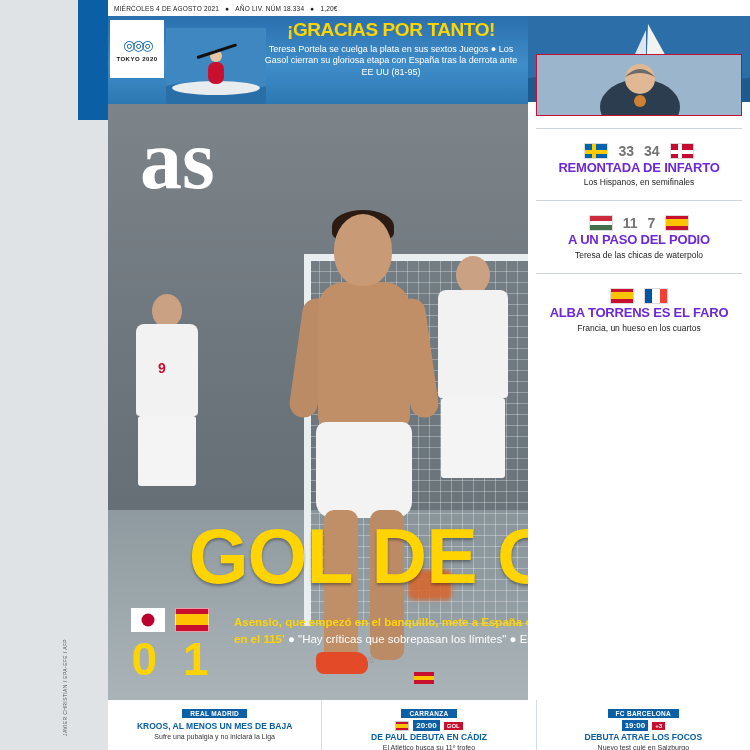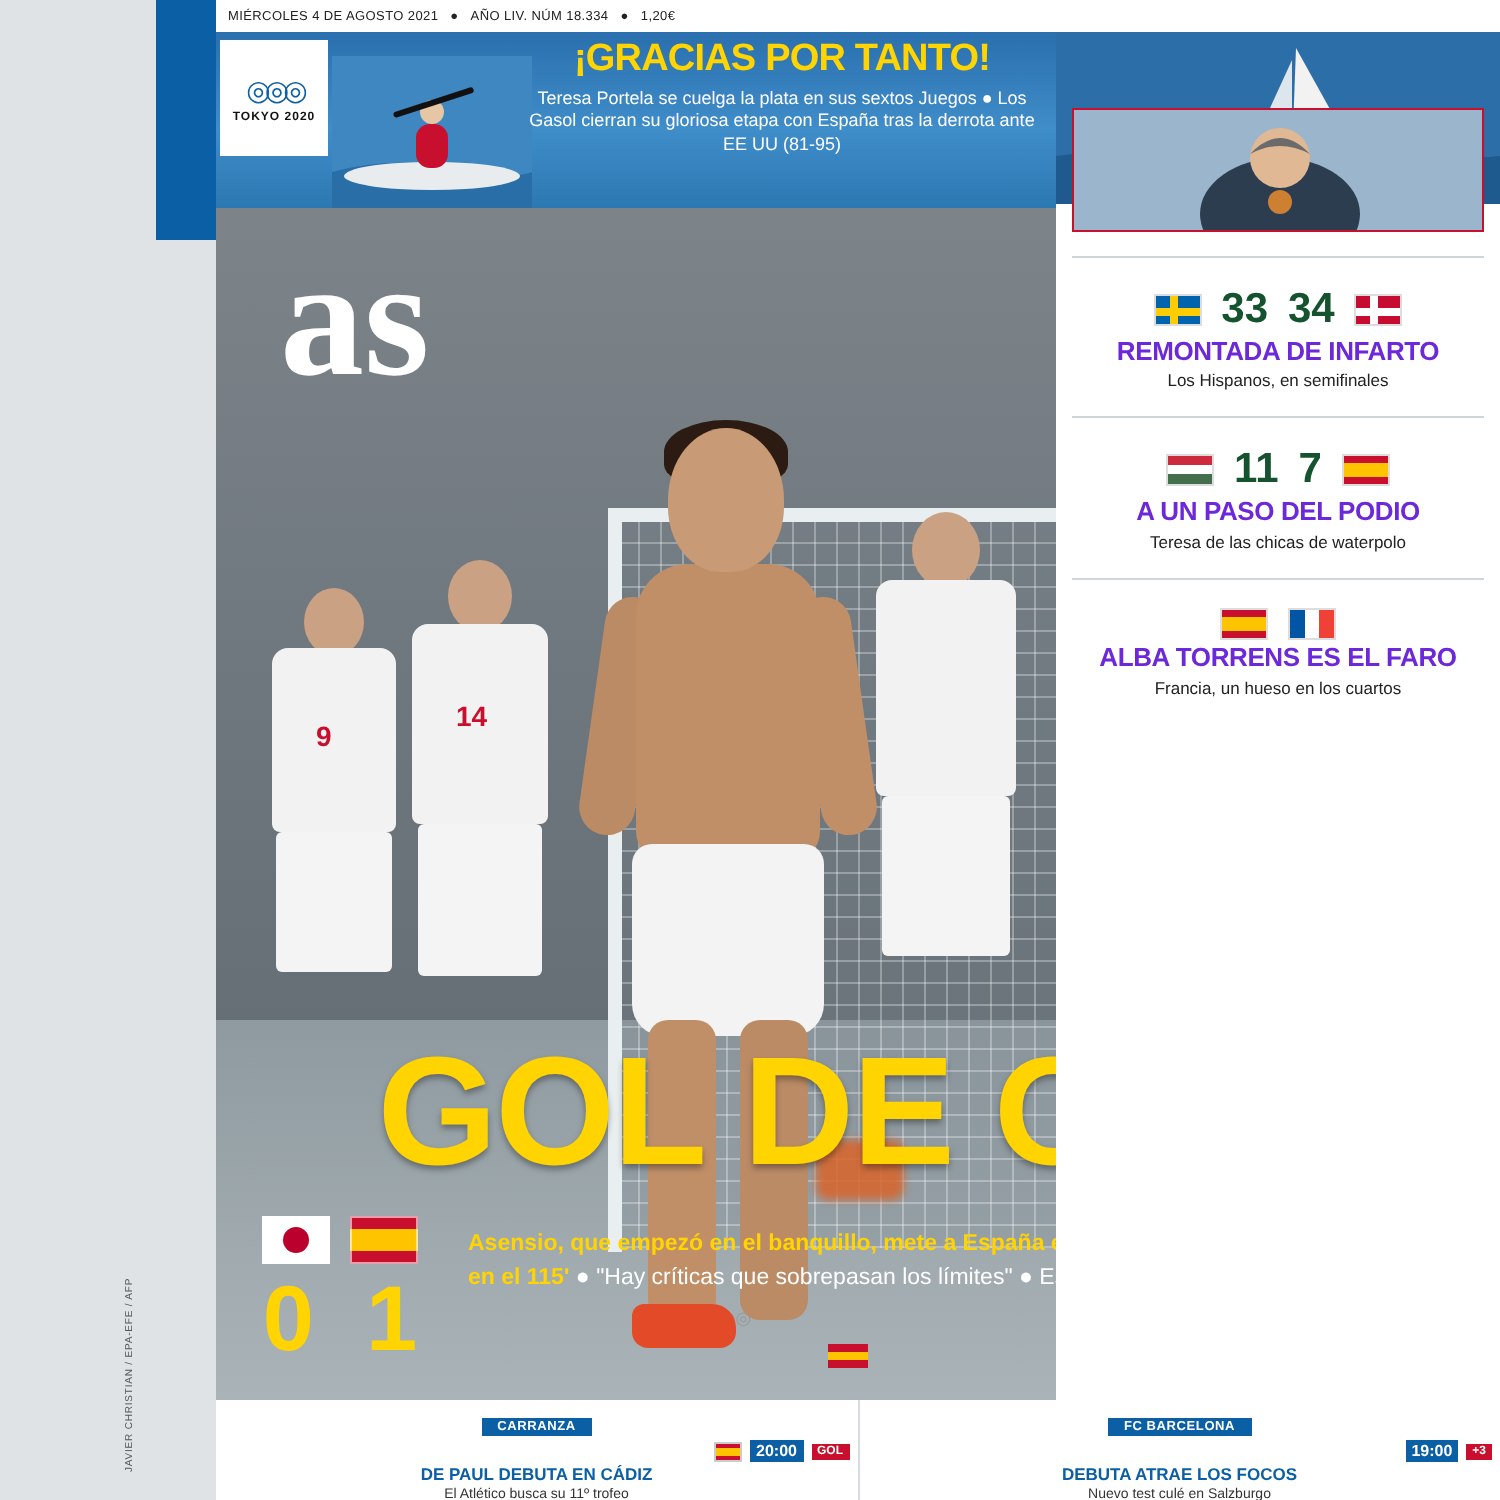--- a/index.html
+++ b/index.html
@@ -200,38 +200,38 @@
   .mini-flag { width:24px; height:16px; border:1px solid #ddd; }
   .f-se { background:linear-gradient(180deg,#0063ad 40%,#0063ad 40%); position:relative;}
   .f-se:after{content:"";position:absolute;left:7px;top:0;width:4px;height:100%;background:#fecc00;}
   .f-se:before{content:"";position:absolute;left:0;top:6px;width:100%;height:4px;background:#fecc00;}
   .f-dk { background:#c60c30; position:relative;}
   .f-dk:after{content:"";position:absolute;left:7px;top:0;width:4px;height:100%;background:#fff;}
   .f-dk:before{content:"";position:absolute;left:0;top:6px;width:100%;height:4px;background:#fff;}
   .f-hu { background:linear-gradient(180deg,#cd2a3e 33%,#fff 33%,#fff 66%,#436f4d 66%); }
   .f-es2 { background:linear-gradient(180deg,#c8102e 25%,#ffc400 25%,#ffc400 75%,#c8102e 75%); }
   .f-fr { background:linear-gradient(90deg,#0055a4 33%,#fff 33%,#fff 66%,#ef4135 66%); }
-  .score-num { font-weight:bold; font-size:21px; color:#14532d; }
+  .score-num { font-weight:bold; font-size:14px; color:#737373; }
   .time-num { font-weight:bold; font-size:16px; color:#0b5fa5; }
   .tve { font-weight:bold; font-size:11px; color:#0b5fa5; }
 
   
   .bottom {
     position:absolute; left:108px; top:700px; width:642px; height:50px;
     background:#ffffff; display:flex;
   }
   .bcol { flex:1; padding:2px 4px; text-align:center; position:relative; }
   .bcol + .bcol { border-left:1px solid #d5dbe0; }
   .btag {
     display:inline-block; background:#0b5fa5; color:#fff;
     font-size:6.5px; font-weight:bold; padding:1px 8px; letter-spacing:.3px;
   }
   .bhead { font-size:8.5px; font-weight:bold; color:#0b5fa5; line-height:1.15; margin-top:2px;}
   .bsub { font-size:7px; color:#333; line-height:1.2; margin-top:1px;}
-  .brow { display:flex; align-items:center; gap:4px; justify-content:flex-end; }
+  .brow { display:flex; align-items:center; gap:4px; justify-content:center; }
   .bbox { background:#0b5fa5; color:#fff; font-size:8px; font-weight:bold; padding:1px 3px; }
   .bgol { background:#c8102e; color:#fff; font-size:6px; font-weight:bold; padding:1px 3px; }
   .bflag { width:14px; height:10px; border:1px solid #ccc; }
 </style>
 </head>
 <body>
 
 <div class="page">
 
   <div class="spine">
@@ -274,26 +274,20 @@
     <div class="goal-net"></div>
     <div class="goal-bar"></div>
     <div class="goal-post"></div>
 
     <div class="pl" style="left:28px; top:190px;">
       <div class="head" style="width:30px;height:34px;margin-left:16px;"></div>
       <div class="body" style="width:62px;height:92px;margin-top:-4px;"></div>
       <div class="shorts" style="width:58px;height:70px;margin-left:2px;"></div>
       <div class="num" style="left:22px;top:66px;font-size:14px;">9</div>
     </div>
-    <div class="pl" style="left:98px; top:176px;">
-      <div class="head" style="width:32px;height:36px;margin-left:18px;"></div>
-      <div class="body" style="width:68px;height:100px;margin-top:-4px;"></div>
-      <div class="shorts" style="width:62px;height:76px;margin-left:3px;"></div>
-      <div class="num" style="left:22px;top:70px;font-size:14px;">14</div>
-    </div>
     <div class="pl" style="left:330px; top:152px;">
       <div class="head" style="width:34px;height:38px;margin-left:18px;"></div>
       <div class="body" style="width:70px;height:108px;margin-top:-4px;"></div>
       <div class="shorts" style="width:64px;height:80px;margin-left:3px;"></div>
     </div>
 
     <div class="main-man">
       <div class="mm-armL"></div>
       <div class="mm-armR"></div>
       <div class="mm-torso"></div>
@@ -391,20 +385,25 @@
         <div class="mini-flag f-es2"></div>
         <div class="mini-flag f-fr"></div>
       </div>
       <div class="rail-title">ALBA TORRENS ES EL FARO</div>
       <div class="rail-sub">Francia, un hueso en los cuartos</div>
     </div>
   </div>
 
   <div class="bottom">
 
+    <div class="bcol">
+      <div class="btag">REAL MADRID</div>
+      <div class="bhead">KROOS, AL MENOS UN MES DE BAJA</div>
+      <div class="bsub">Sufre una pubalgia y no iniciará la Liga</div>
+    </div>
 
     <div class="bcol">
       <div class="btag">CARRANZA</div>
       <div class="brow">
         <div class="bflag f-es2"></div>
         <div class="bbox">20:00</div>
         <div class="bgol">GOL</div>
       </div>
       <div class="bhead">DE PAUL DEBUTA EN CÁDIZ</div>
       <div class="bsub">El Atlético busca su 11º trofeo</div>

